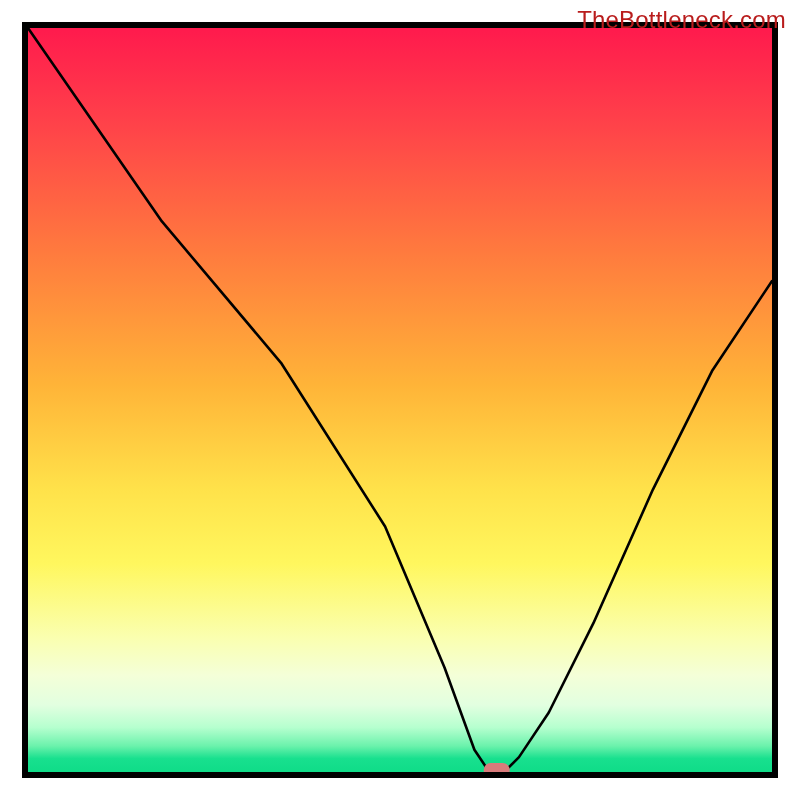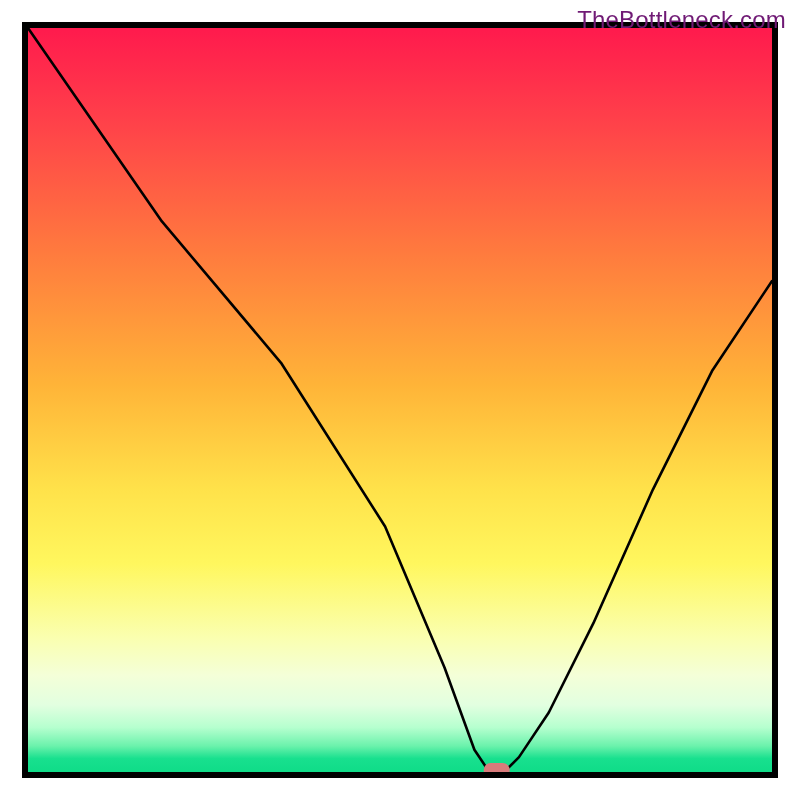--- a/index.html
+++ b/index.html
@@ -16,21 +16,21 @@
     top: 0;
     left: 0;
     width: 800px;
     height: 800px;
   }
   .watermark {
     position: absolute;
     top: 6px;
     right: 14px;
     font-size: 24px;
-    color: #701a75;
+    color: #b91c1c;
     font-weight: 400;
     letter-spacing: 0.2px;
   }
   svg { display: block; }
 </style>
 </head>
 <body>
 
 <div class="chart-container">
   <svg width="800" height="800" viewBox="0 0 800 800">

